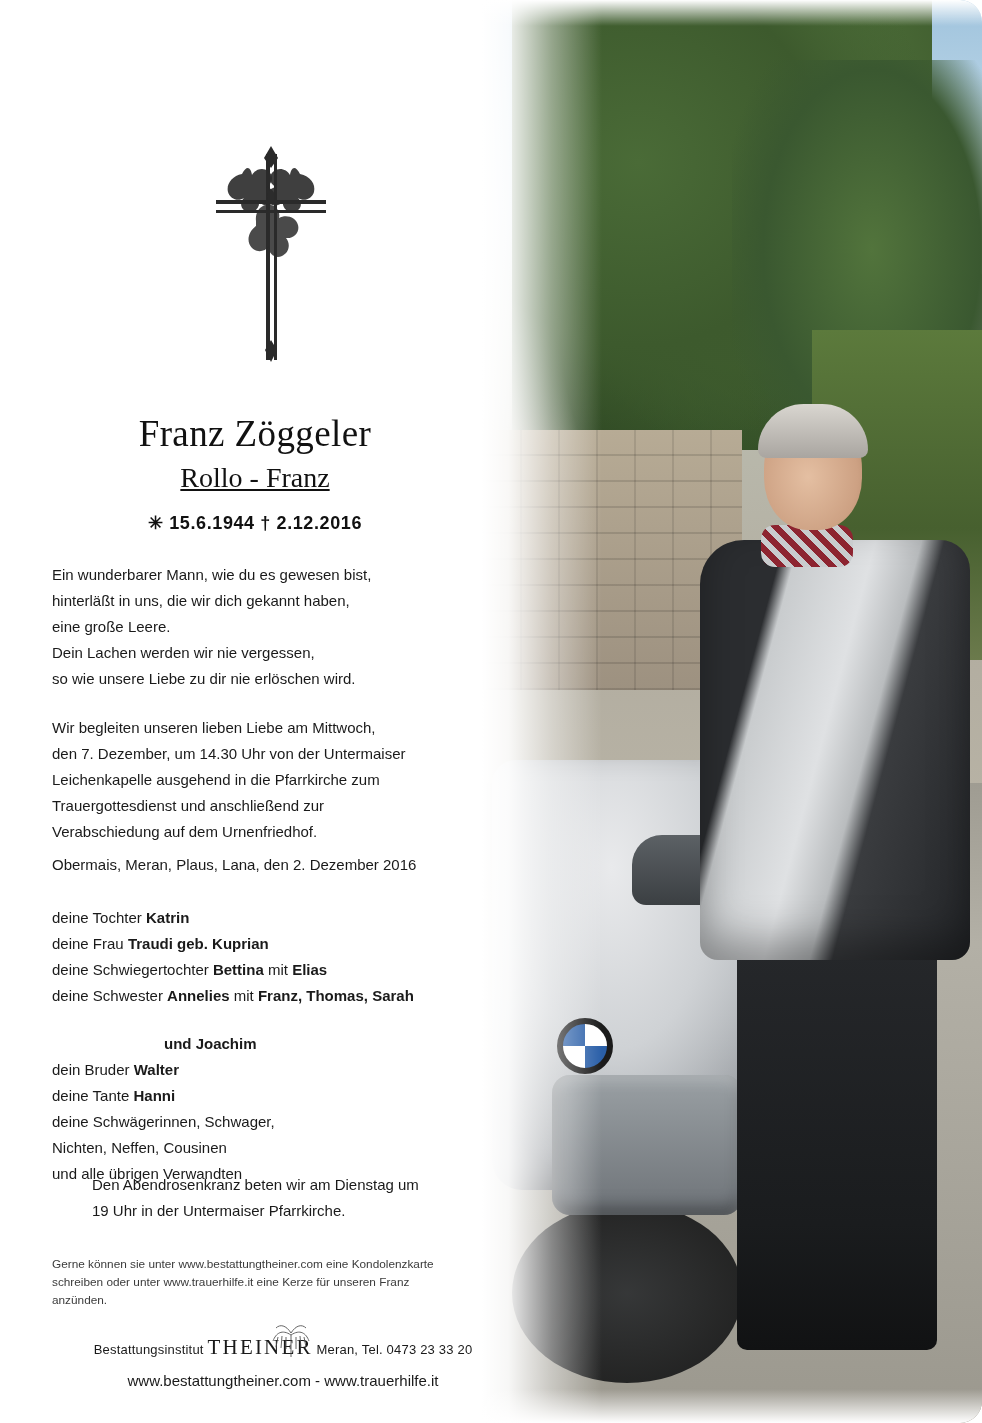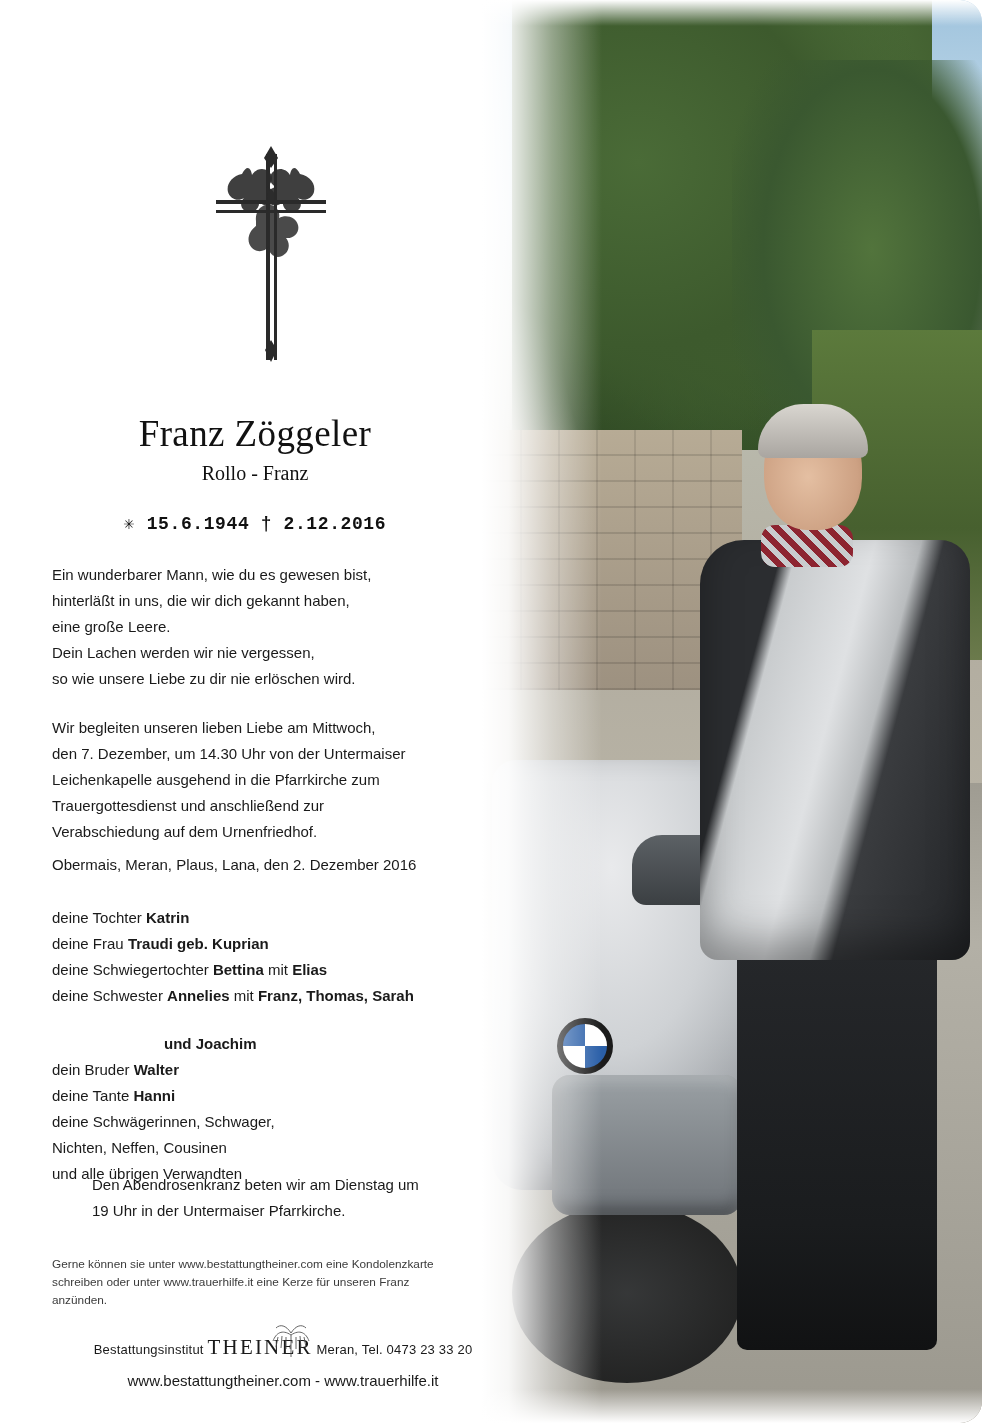--- a/index.html
+++ b/index.html
@@ -256,30 +256,31 @@
     letter-spacing: .4px;
     color: #111;
   }
   .nickname {
     position: absolute;
     left: 0;
     top: 462px;
     width: 510px;
     text-align: center;
     font-family: "Liberation Serif", serif;
-    font-size: 20px;
+    font-size: 28px;
     color: #111;
+    text-decoration: underline;
   }
   .dates {
     position: absolute;
     left: 0;
     top: 512px;
     width: 510px;
     text-align: center;
-    font-family: Liberation Mono, monospace;
+    font-family: Liberation Sans, sans-serif;
     font-size: 18px;
     font-weight: bold;
     letter-spacing: .6px;
     color: #111;
   }
   .block {
     position: absolute;
     left: 52px;
     width: 448px;
     font-size: 15px;

